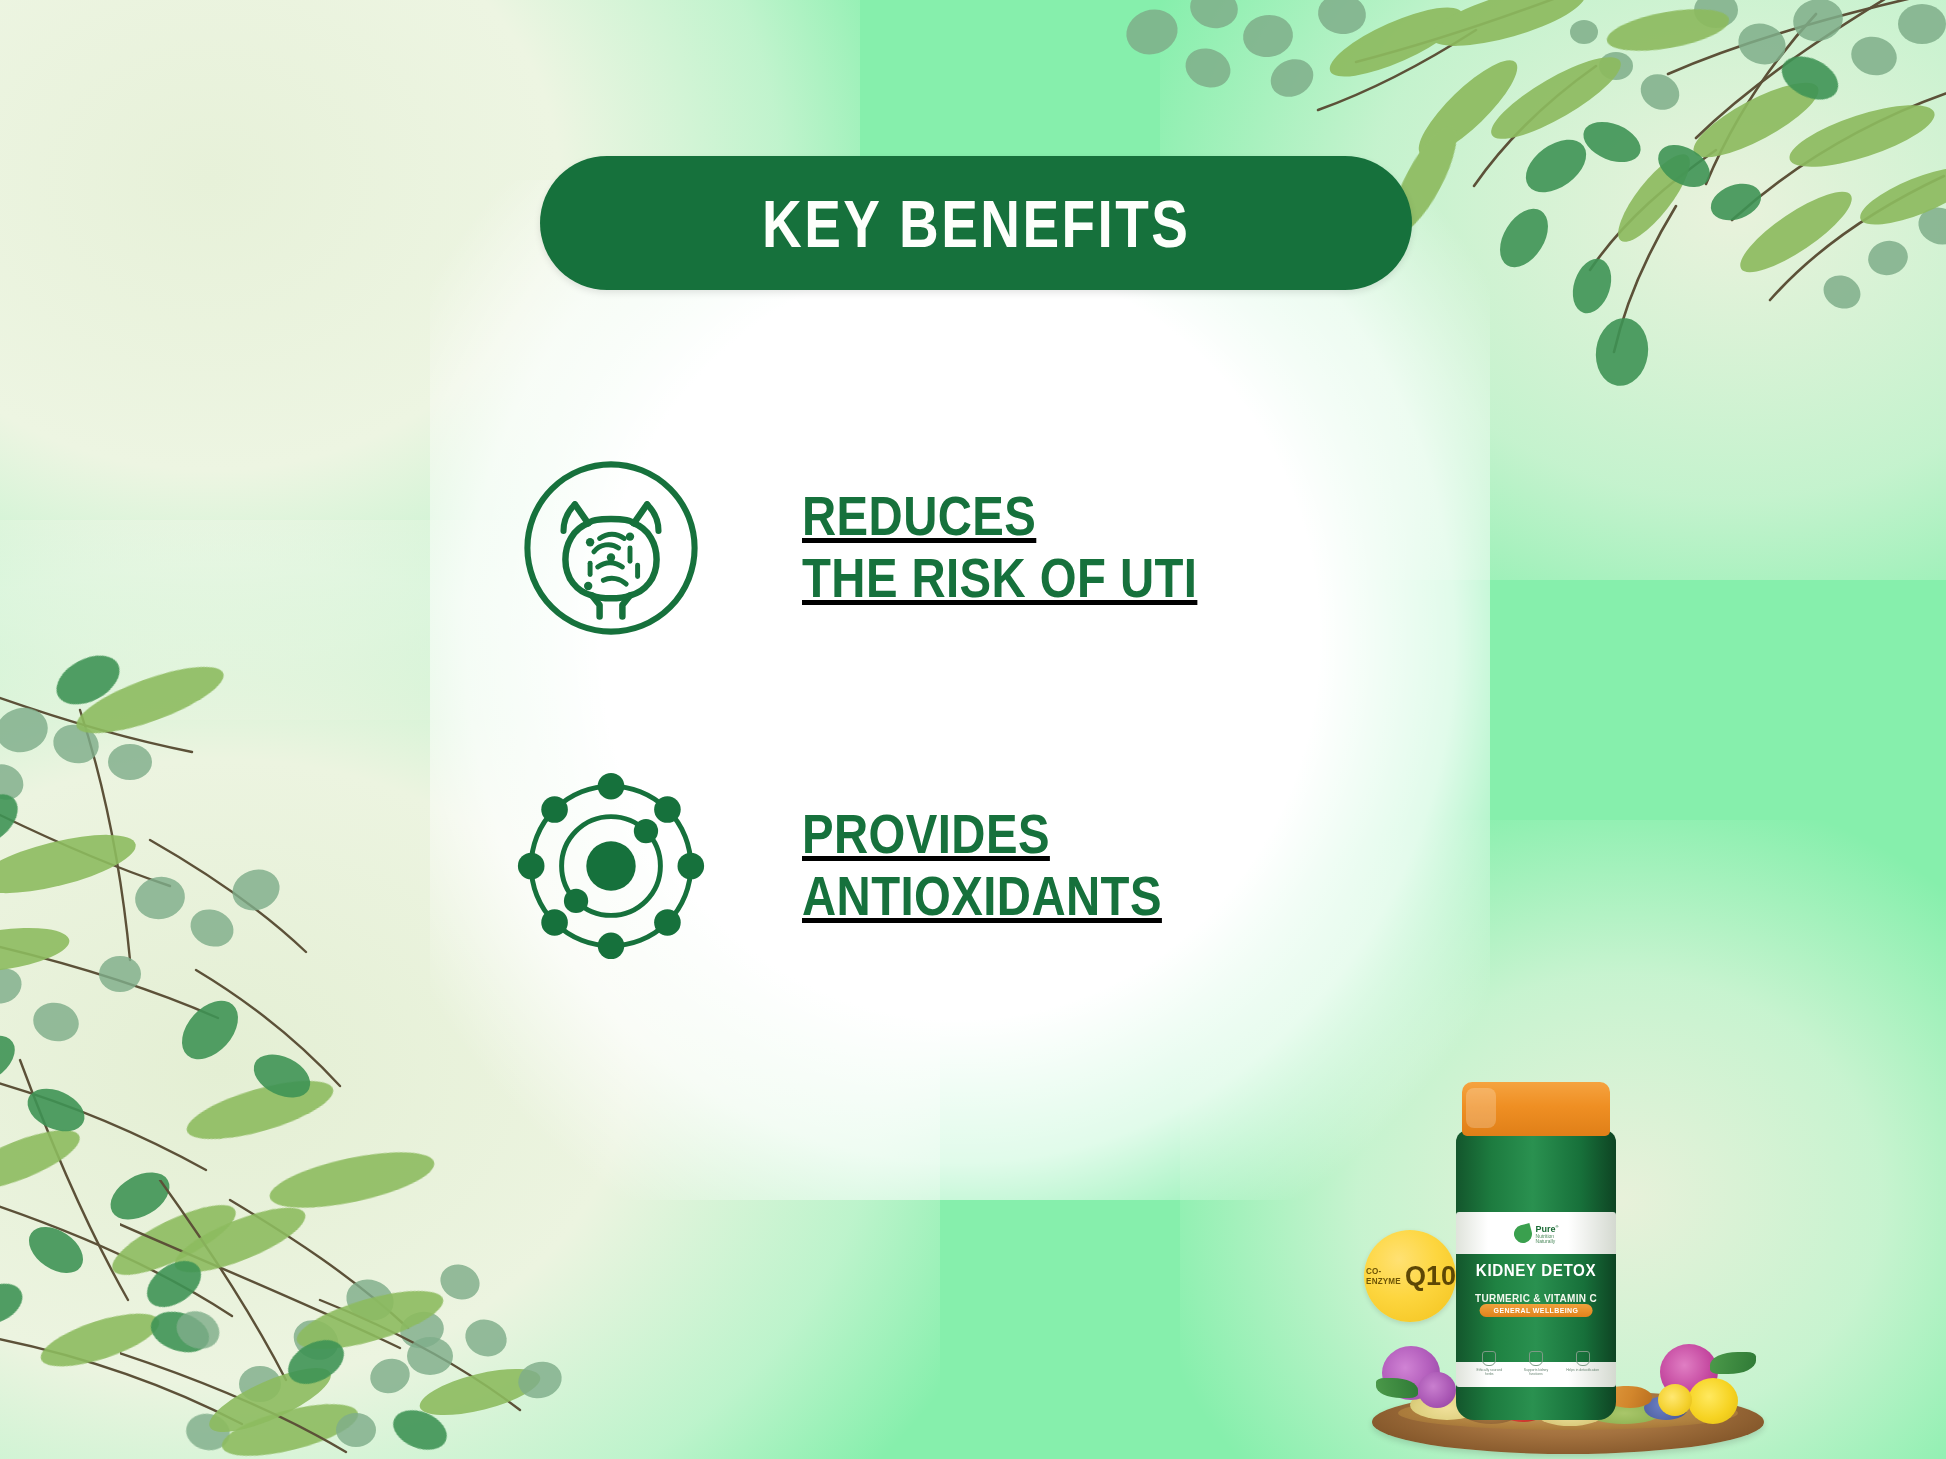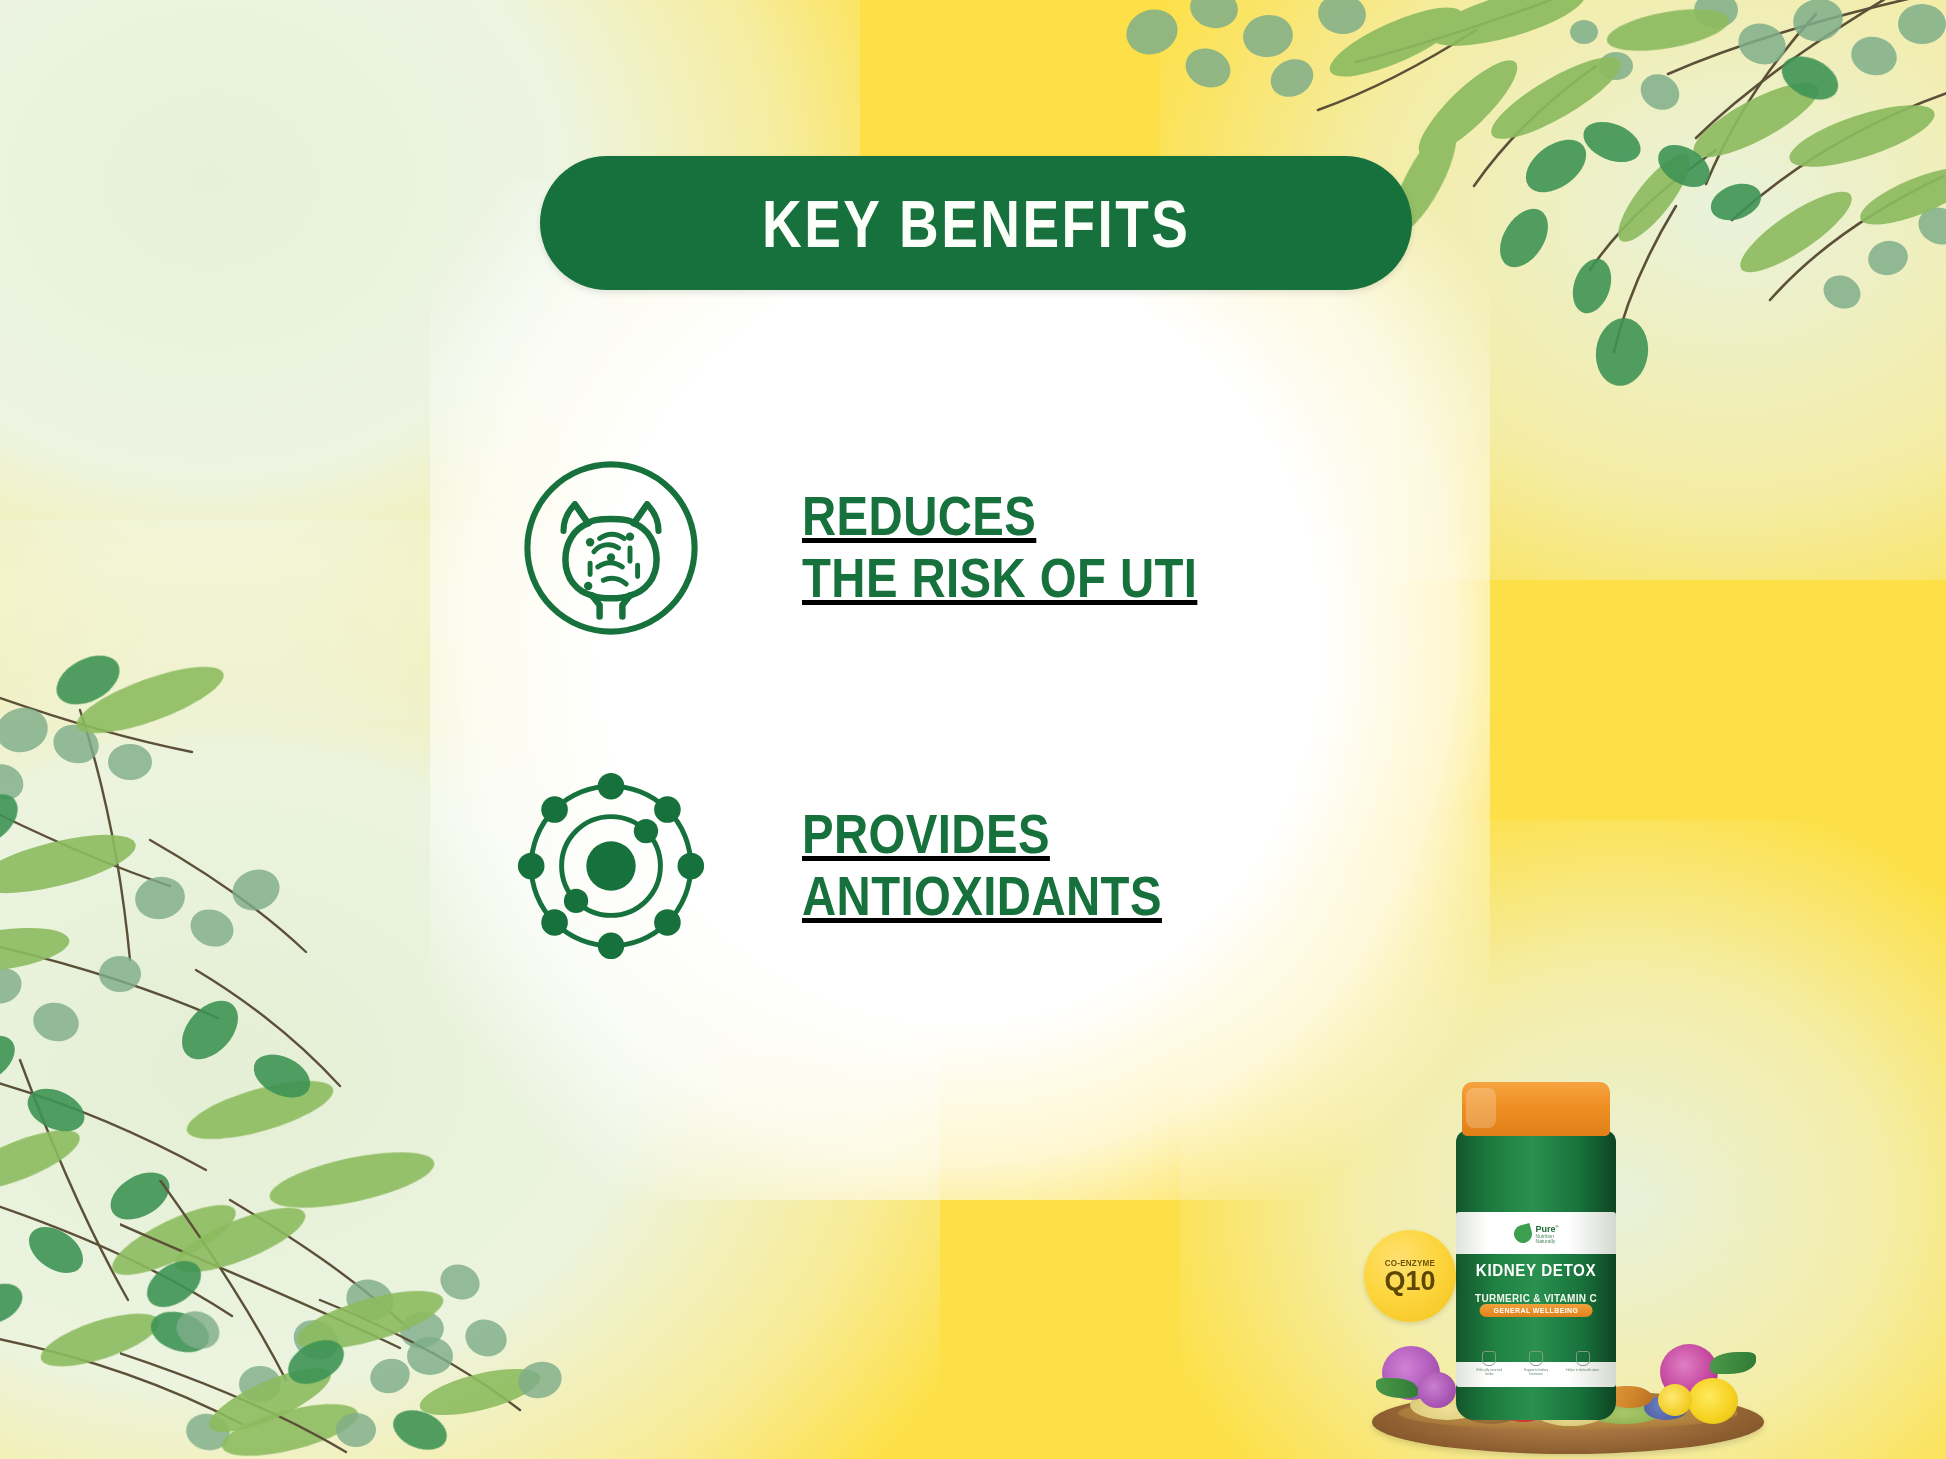--- a/index.html
+++ b/index.html
@@ -4,21 +4,21 @@
 <style>
   html,body{margin:0;padding:0;}
   body{
     width:1946px;height:1459px;
     font-family:"Liberation Sans", sans-serif;
     overflow:hidden;
   }
   .canvas{
     position:relative;
     width:1946px;height:1459px;
-    background:#fde047;
+    background:#86efac;
     overflow:hidden;
   }
   
   .wash{position:absolute;pointer-events:none;}
   .wash-tl{left:-140px;top:-180px;width:1000px;height:900px;
     background:radial-gradient(ellipse at 35% 40%, #e7f1d9 0%, #edf5e2 38%, rgba(240,247,232,0.55) 62%, rgba(255,255,255,0) 80%);}
   .wash-bl{left:-260px;top:520px;width:1200px;height:1100px;
     background:radial-gradient(ellipse at 40% 50%, #e4efd4 0%, #ecf4e0 40%, rgba(243,248,235,0.5) 65%, rgba(255,255,255,0) 82%);}
   .wash-tr{left:1160px;top:-240px;width:950px;height:820px;
     background:radial-gradient(ellipse at 60% 55%, #e9f2dc 0%, rgba(238,245,228,0.6) 45%, rgba(255,255,255,0) 78%);}
@@ -96,21 +96,21 @@
     padding:3px 14px;border-radius:9px;white-space:nowrap;}
   .ficons{position:absolute;left:0;bottom:4px;width:100%;height:32px;
     display:flex;justify-content:space-around;align-items:flex-start;padding:0 10px;box-sizing:border-box;}
   .ficon{width:34px;text-align:center;}
   .ficon .sh{width:12px;height:13px;margin:0 auto 2px;border-radius:3px 3px 6px 6px;
     border:1.2px solid #7d9a86;}
   .ficon .tx{font-size:3.4px;color:#6b8675;line-height:1.25;}
   .q10{
     position:absolute;left:6px;top:170px;width:92px;height:92px;border-radius:50%;
     background:radial-gradient(circle at 38% 32%, #ffe173 0%, #fdd63f 45%, #f2c21c 100%);
-    display:flex;flex-direction:column;align-items:center;justify-content:center;
+    display:flex;align-items:center;justify-content:center;
     box-shadow:0 2px 5px rgba(0,0,0,0.12);
   }
   .q10 .t1{font-size:9px;font-weight:700;color:#6d5406;letter-spacing:0.2px;transform:scaleX(0.9);}
   .q10 .t2{font-size:27px;font-weight:700;color:#5d4705;line-height:1;}
   .plate{
     position:absolute;left:14px;top:330px;width:392px;height:64px;border-radius:50%;
     background:radial-gradient(ellipse at 50% 28%, #b98a54 0%, #a4723f 42%, #8a5c2e 72%, #6f4721 100%);
     box-shadow:0 3px 6px rgba(0,0,0,0.14);
   }
   .plate:before{content:"";position:absolute;left:26px;top:6px;right:26px;height:34px;

